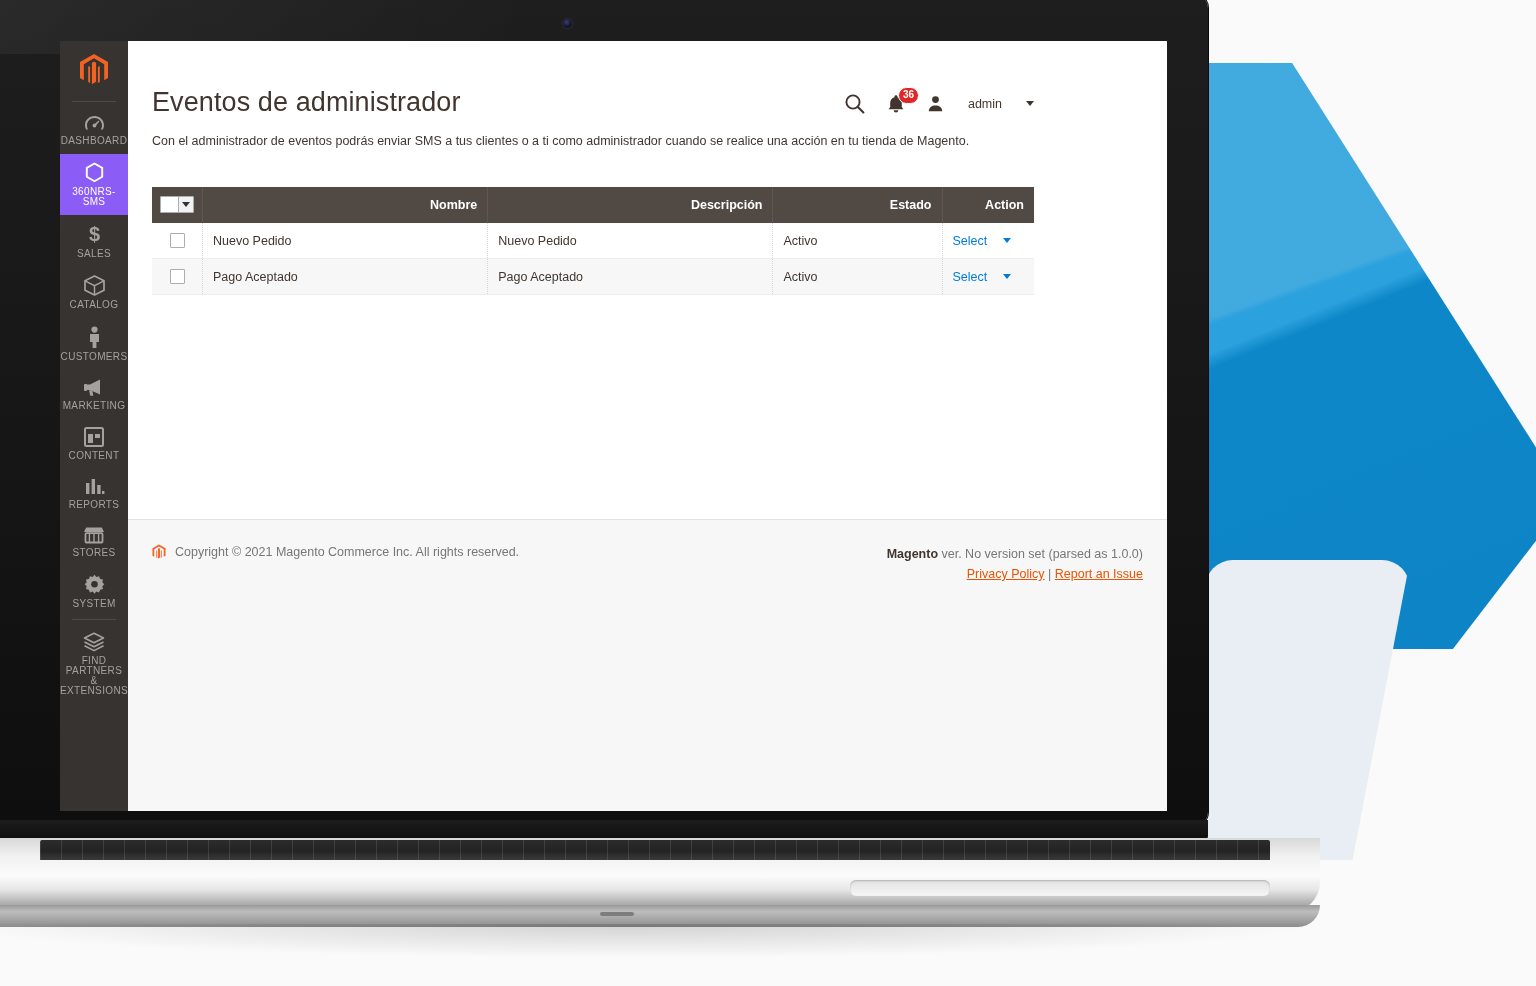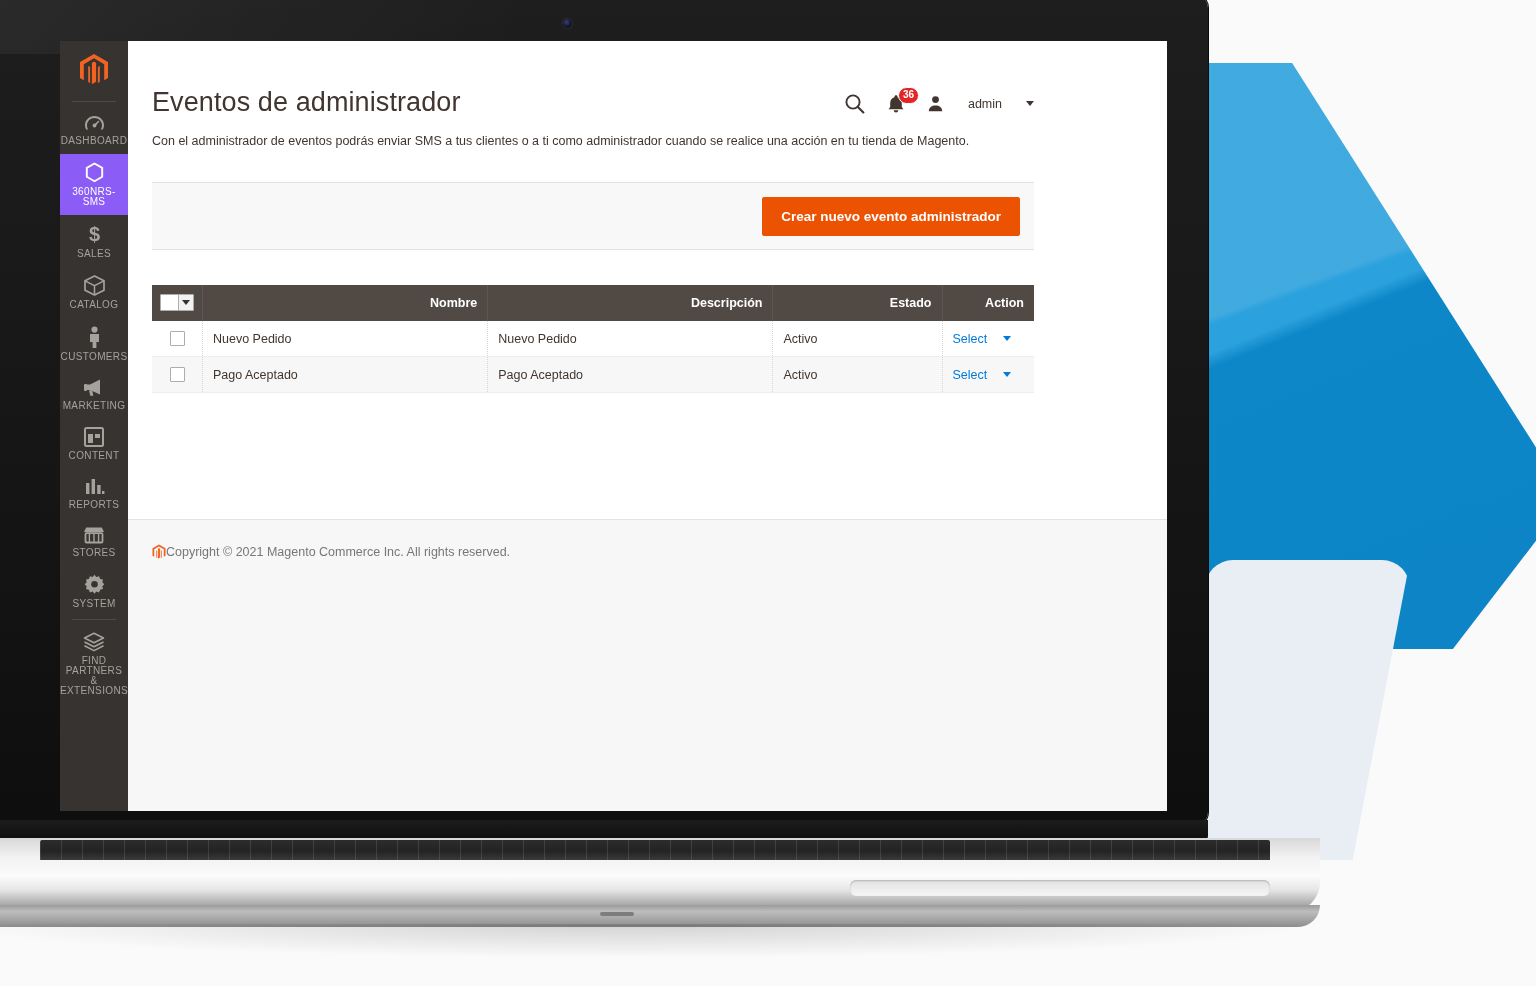--- a/index.html
+++ b/index.html
@@ -374,21 +374,21 @@
     height: 292px;
     background: #f7f7f7;
     border-top: 1px solid #e3e3e3;
     padding: 24px 24px 0 24px;
     display: flex;
     justify-content: space-between;
     align-items: flex-start;
     font-size: 12.5px;
     color: #777777;
   }
-  .copyright { display: flex; align-items: center; }
+  .copyright { display: flex; align-items: center; gap: 9px; }
   .footer-right { text-align: right; line-height: 20px; }
   .footer-right strong { color: #41362f; }
   .footer-right a {
     color: #eb5202;
     text-decoration: underline;
     cursor: pointer;
   }
   .footer-sep { color: #777; }
 </style>
 </head>
@@ -561,23 +561,20 @@
                   <circle cx="8.5" cy="4.6" r="3.4" fill="#41362f"></circle>
                   <path d="M1.8 16.2c0-3.6 3-5.6 6.7-5.6s6.7 2 6.7 5.6z" fill="#41362f"></path>
                 </svg>
               </span>
               <span>admin</span>
               <span class="caret-dn"></span>
             </span>
           </div>
         </div>
 
-        <div class="action-bar">
-          <button class="btn-primary">Crear nuevo evento administrador</button>
-        </div>
 
         <div class="grid-wrap">
           <table class="grid">
             <thead>
               <tr>
                 <th class="col-cb">
                   <span class="cb-select">
                     <span class="cb-box"></span>
                     <span class="cb-arrow">
                         <i></i>
@@ -628,20 +625,30 @@
             <span style="line-height:0">
               <svg width="14" height="16" viewBox="0 0 30 32">
                 <polygon points="15,0 29,8 29,24 25.2,26.2 25.2,10.2 15,4.3 4.8,10.2 4.8,26.2 1,24 1,8" fill="#f26322"></polygon>
                 <polygon points="15,7.6 17.1,8.8 17.1,27.8 12.9,30.2 12.9,8.8" fill="#f26322"></polygon>
                 <polygon points="9.2,12 11.1,13.1 11.1,29 9.2,27.9" fill="#f26322"></polygon>
                 <polygon points="20.8,12 18.9,13.1 18.9,29 20.8,27.9" fill="#f26322"></polygon>
               </svg>
             </span>
             <span>Copyright © 2021 Magento Commerce Inc. All rights reserved.</span>
           </div>
+          <div class="footer-right">
+            <div>
+              <strong>Magento</strong><span> ver. No version set (parsed as 1.0.0)</span>
+            </div>
+            <div>
+              <a>Privacy Policy</a>
+              <span class="footer-sep">|</span>
+              <a>Report an Issue</a>
+            </div>
+          </div>
         </div>
 
       </div>
     </div>
   </div>
 
   <div class="laptop-hinge"></div>
   <div class="laptop-base"></div>
   <div class="base-keys"></div>
   <div class="base-trackpad"></div>

